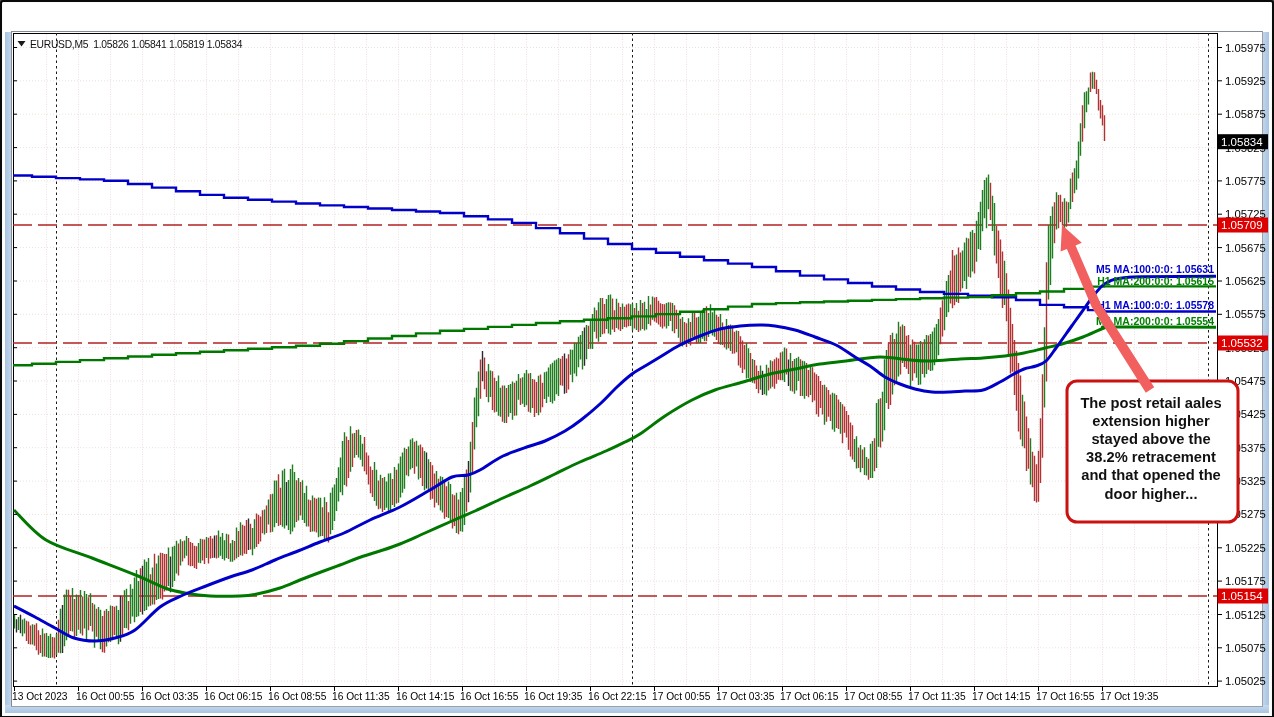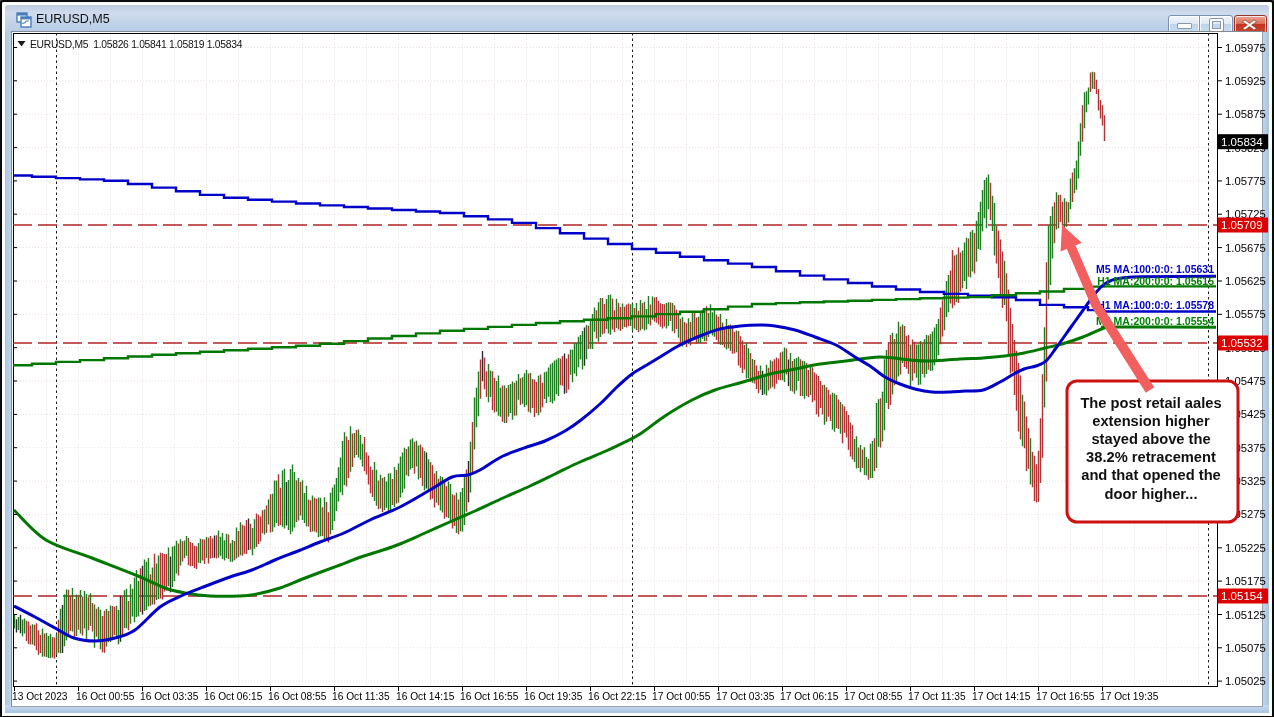--- a/index.html
+++ b/index.html
@@ -14,41 +14,20 @@
 .btn{position:absolute;top:10px;height:17px;border:1px solid #7a92ad;box-shadow:inset 0 0 0 1px rgba(255,255,255,.75);}
 #bmin{left:1163px;width:30px;border-radius:3px 0 0 3px;background:linear-gradient(#f0f5fa 0%,#dfeaf6 45%,#c0d5ec 50%,#cadef2 100%);}
 #bmax{left:1194px;width:32px;border-radius:0 3px 3px 0;background:linear-gradient(#f0f5fa 0%,#dfeaf6 45%,#c0d5ec 50%,#cadef2 100%);}
 #bclose{left:1229px;width:31px;border-radius:3px;border-color:#99342a;background:linear-gradient(#e9a696 0%,#d9705c 45%,#c23522 50%,#ce4430 100%);}
 .g1{position:absolute;left:8px;top:7px;width:13px;height:4px;background:#fff;border:1px solid #8b98a8;border-radius:1px;}
 .g2{position:absolute;left:10px;top:3px;width:9px;height:8px;background:transparent;border:2px solid #fff;outline:1px solid #8b98a8;border-radius:1px;box-shadow:0 0 0 1px #8b98a8 inset;}
 </style></head>
 <body>
 <div id="win">
     <div id="winin">
-<div id="title">
-<svg id="ticon" viewBox="0 0 16 16">
-          <rect x="1" y="1" width="10" height="9" fill="#fff" stroke="#4a7ebb" stroke-width="1.4"></rect>
-          <rect x="1" y="1" width="10" height="2.6" fill="#4a7ebb"></rect>
-          <rect x="5" y="5" width="10" height="10" fill="#fff" stroke="#4a7ebb" stroke-width="1.4"></rect>
-          <rect x="5" y="5" width="10" height="2.4" fill="#4a7ebb"></rect>
-          <path d="M6.5 12c1-2.5 2 .5 3-2s2 .5 3-1.5" stroke="#4a7ebb" stroke-width="1.1" fill="none"></path>
-        </svg>
-<div id="ttext">EURUSD,M5</div>
-<div class="btn" id="bmin">
-          <div class="g1"></div>
-        </div>
-<div class="btn" id="bmax">
-          <div class="g2"></div>
-        </div>
-<div class="btn" id="bclose">
-          <svg width="29" height="15" viewBox="0 0 29 15" style="position:absolute;left:0;top:1px">
-            <path d="M10 3 L14.5 6.4 L19 3 L21.5 4.8 L16.6 8 L21.5 11.2 L19 13 L14.5 9.6 L10 13 L7.5 11.2 L12.4 8 L7.5 4.8 Z" fill="#fff" stroke="#8a2018" stroke-width="0.6"></path>
-          </svg>
-        </div>
-</div>
 <div id="frameL"></div>
       <div id="frameR"></div>
       <div id="frameB"></div>
 <div id="client"></div>
 </div>
   </div>
 <svg width="1274" height="717" viewBox="0 0 1274 717" style="position:absolute;left:0;top:0">
 <rect x="13.5" y="33.5" width="1204" height="653" fill="#ffffff" stroke="#000000" stroke-width="1"></rect>
 <path d="M46.5 34V685M78.5 34V685M110.5 34V685M142.5 34V685M174.5 34V685M206.5 34V685M238.5 34V685M270.5 34V685M302.5 34V685M334.5 34V685M366.5 34V685M398.5 34V685M430.5 34V685M462.5 34V685M494.5 34V685M526.5 34V685M558.5 34V685M590.5 34V685M622.5 34V685M654.5 34V685M686.5 34V685M718.5 34V685M750.5 34V685M782.5 34V685M814.5 34V685M846.5 34V685M878.5 34V685M910.5 34V685M942.5 34V685M974.5 34V685M1006.5 34V685M1038.5 34V685M1070.5 34V685M1102.5 34V685M1134.5 34V685M1166.5 34V685M1198.5 34V685" stroke="#ece2dc" stroke-width="1" stroke-dasharray="1 1.5" fill="none"></path>
 <path d="M14 47.5H1216M14 80.8H1216M14 114.2H1216M14 147.6H1216M14 180.9H1216M14 214.2H1216M14 247.6H1216M14 281.0H1216M14 314.3H1216M14 347.7H1216M14 381.0H1216M14 414.4H1216M14 447.7H1216M14 481.1H1216M14 514.4H1216M14 547.8H1216M14 581.1H1216M14 614.5H1216M14 647.8H1216M14 681.1H1216" stroke="#ece2dc" stroke-width="1" stroke-dasharray="1 2" fill="none"></path>

